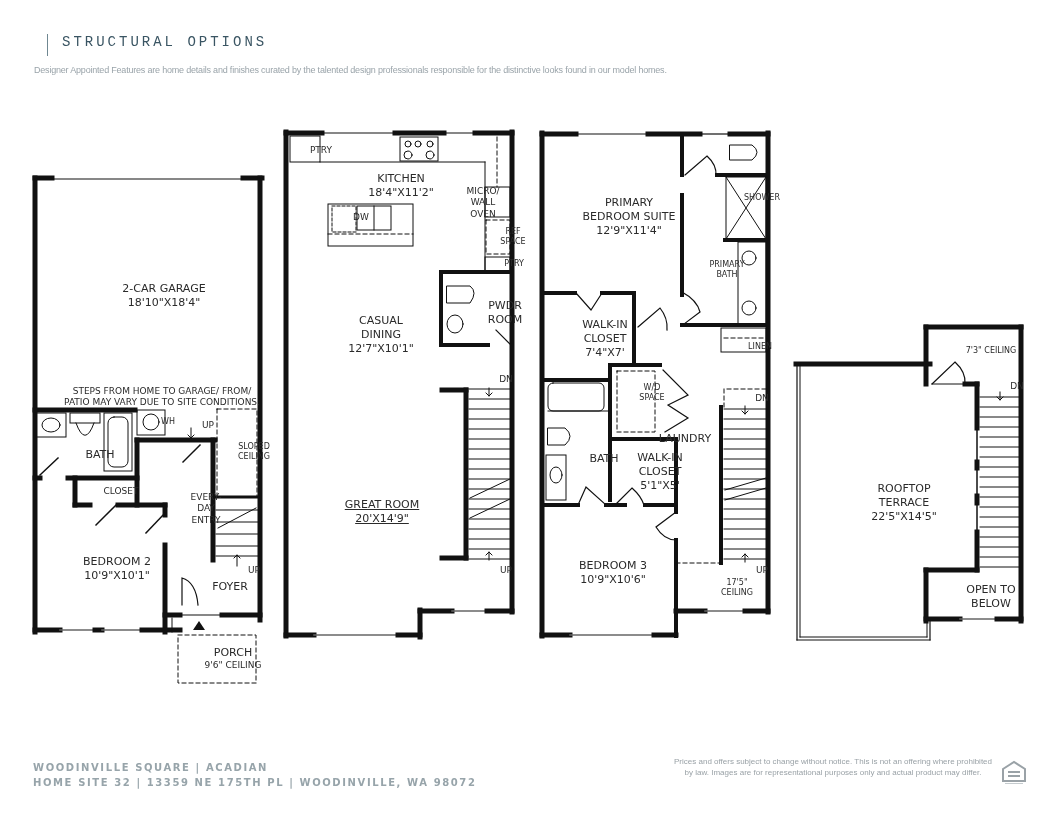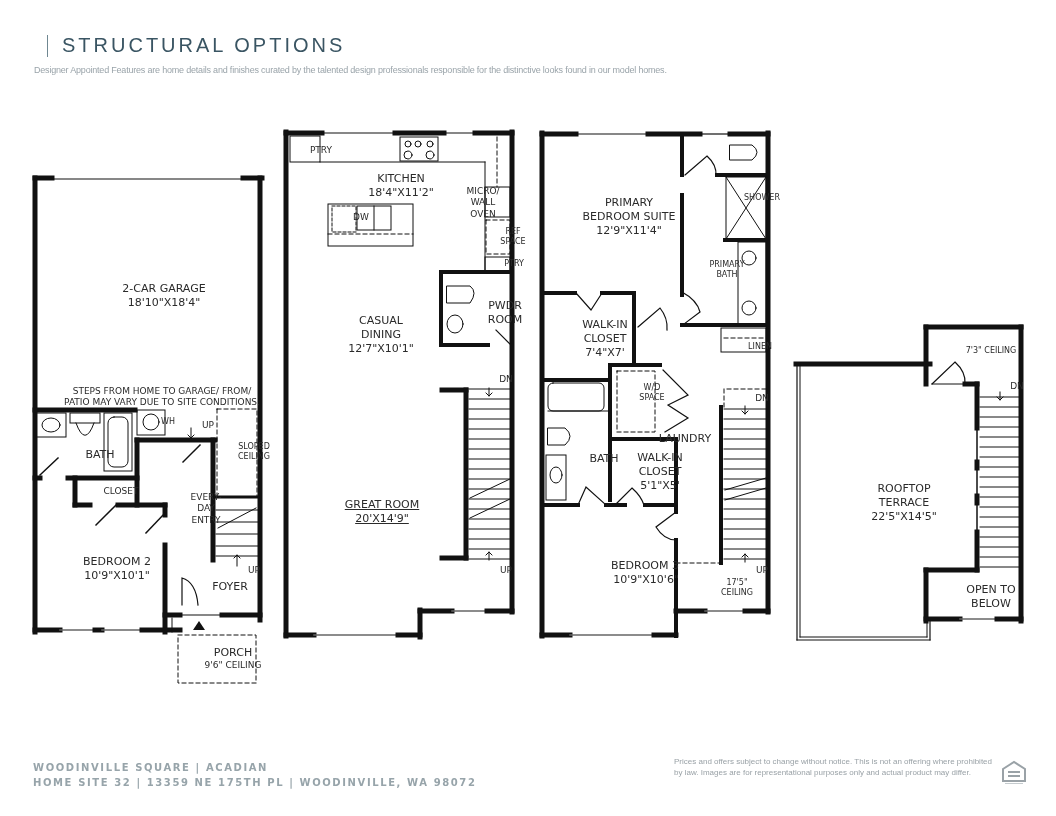--- a/index.html
+++ b/index.html
@@ -1,28 +1,28 @@
 <!DOCTYPE html>
 <html><head>
 <meta charset="utf-8">
 <style>
   html, body { margin: 0; padding: 0; background: #ffffff; }
   body { width: 1056px; height: 816px; position: relative; overflow: hidden; font-family: "Liberation Sans", sans-serif; }
   .hdr { position: absolute; left: 33px; top: 34px; display: flex; align-items: baseline; }
   .hdr-title { font-family: "Liberation Serif", "DejaVu Serif", serif; font-size: 24px; color: #9eadb5; letter-spacing: 0.2px; }
   .hdr-sep { width: 1px; height: 22px; background: #6f8791; margin: 0 14px 0 14px; align-self: center; }
-  .hdr-sub { font-family: Liberation Sans, sans-serif; font-size: 20px; letter-spacing: 3px; color: #3a5563; }
+  .hdr-sub { font-family: Liberation Mono, monospace; font-size: 14px; letter-spacing: 3px; color: #3a5563; }
   .hdr-desc { position: absolute; left: 34px; top: 65px; font-size: 9px; color: #9aa4aa; letter-spacing: -0.2px; }
   svg.plan { position: absolute; left: 0; top: 0; }
   .lbl { position: absolute; font-family: "DejaVu Sans", sans-serif; color: #2a2a2a; text-align: center; line-height: 1.25; white-space: nowrap; transform: translateX(-50%); margin-left: 17px; }
   .l11 { font-size: 11px; }
   .l9 { font-size: 9px; }
   .l8 { font-size: 8px; }
   .foot-left { position: absolute; left: 33px; top: 760px; font-family: "DejaVu Sans", sans-serif; font-weight: bold; font-size: 10px; color: #97a4aa; letter-spacing: 1.6px; line-height: 15px; }
-  .foot-right { position: absolute; right: 64px; top: 756px; text-align: left; font-size: 8px; color: #9aa2a7; line-height: 11px; }
+  .foot-right { position: absolute; right: 64px; top: 756px; text-align: center; font-size: 8px; color: #9aa2a7; line-height: 11px; }
   .eho { position: absolute; left: 999px; top: 757px; width: 30px; height: 30px; }
 </style>
 </head>
 <body>
 
 <div class="hdr">
   <span class="hdr-sep"></span>
   <span class="hdr-sub">STRUCTURAL OPTIONS</span>
 </div>
 <div class="hdr-desc">Designer Appointed Features are home details and finishes curated by the talented design professionals responsible for the distinctive looks found in our model homes.</div>
@@ -394,21 +394,21 @@
   <div>SPACE</div>
 </div>
 <div class="lbl l11" style="left:650px; top:432px;padding-left:36px;">LAUNDRY</div>
 <div class="lbl l9" style="left:745px; top:393px;">DN</div>
 <div class="lbl l11" style="left:587px; top:452px;">BATH</div>
 <div class="lbl l11" style="left:643px; top:451px;">
   <div>WALK-IN</div>
   <div>CLOSET</div>
   <div>5'1"X5'</div>
 </div>
-<div class="lbl l11" style="left:628px; top:559px;text-align:right;">
+<div class="lbl l11" style="left:596px; top:559px;">
   <div>BEDROOM 3</div>
   <div>10'9"X10'6"</div>
 </div>
 <div class="lbl l9" style="left:745px; top:565px;">UP</div>
 <div class="lbl l8" style="left:720px; top:578px;">
   <div>17'5"</div>
   <div>CEILING</div>
 </div>
 
 <div class="lbl l8" style="left:974px; top:346px;">7'3" CEILING</div>

